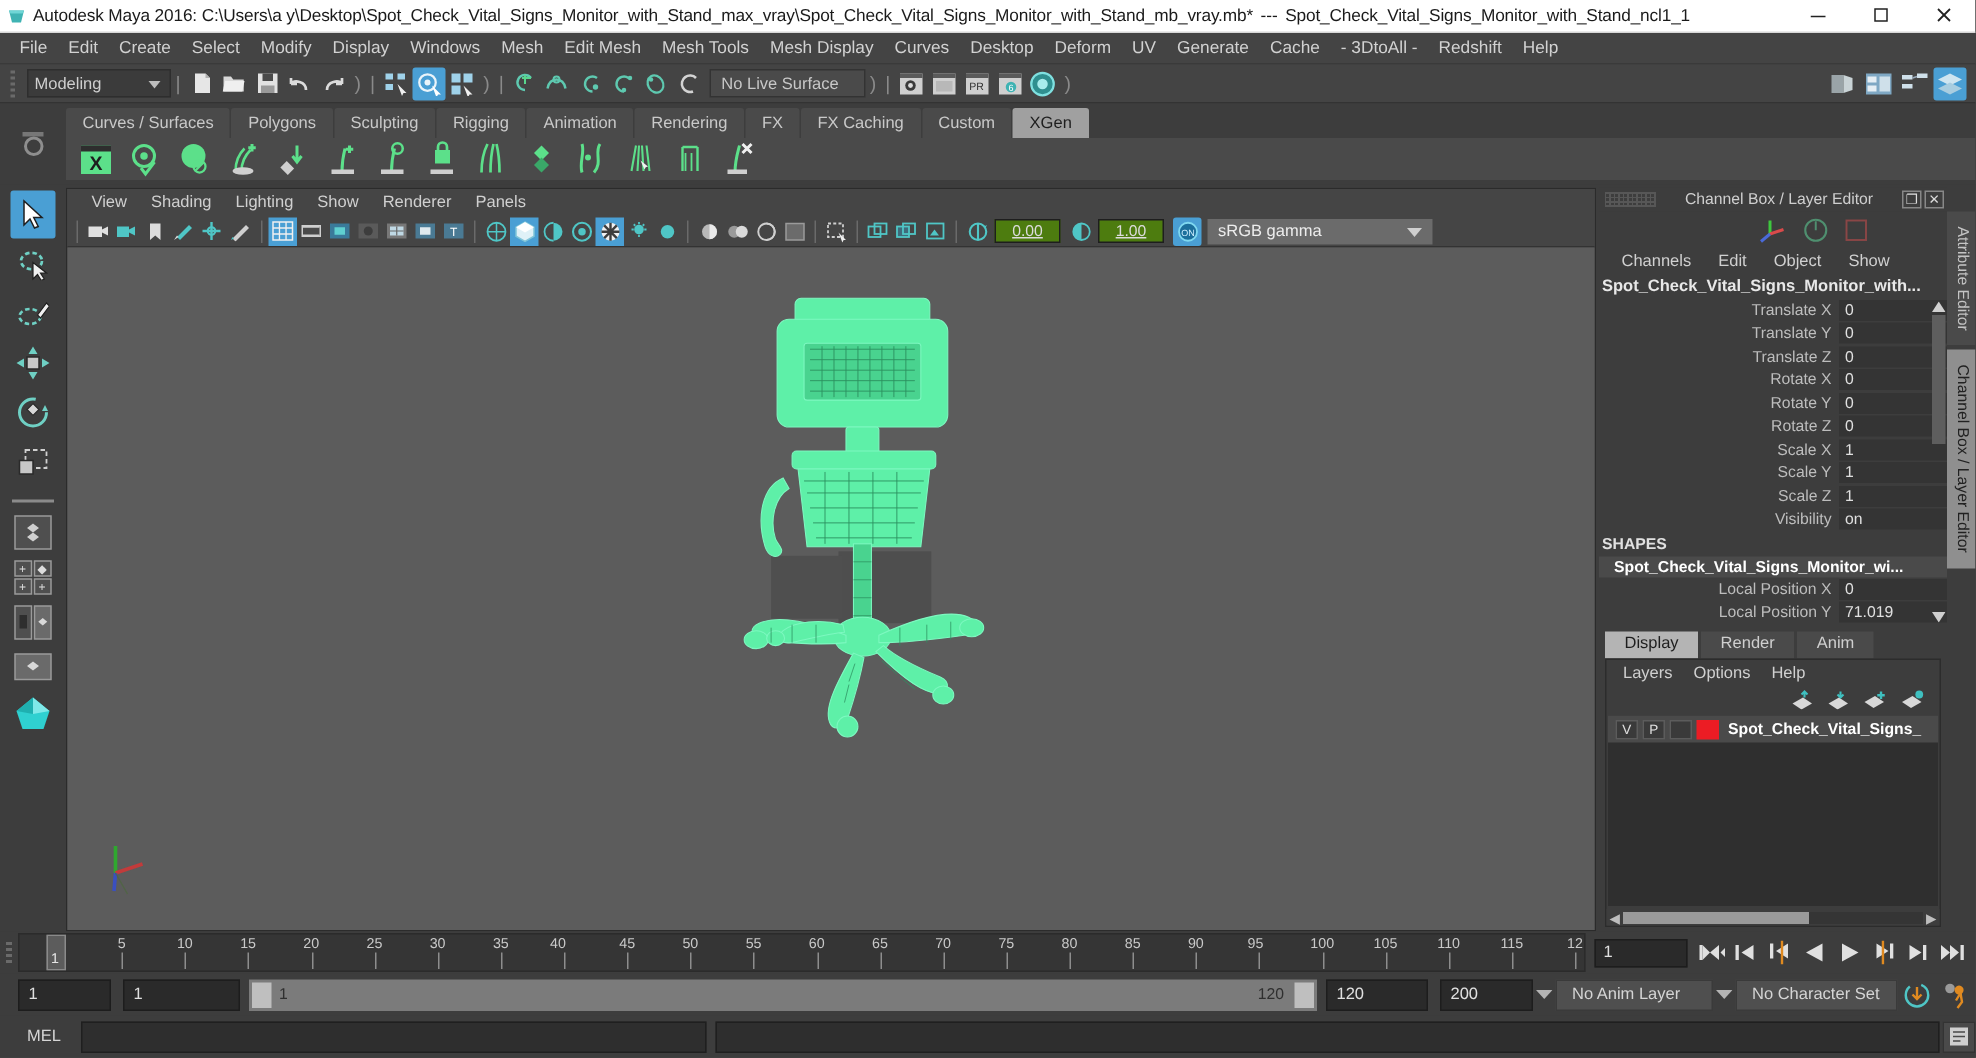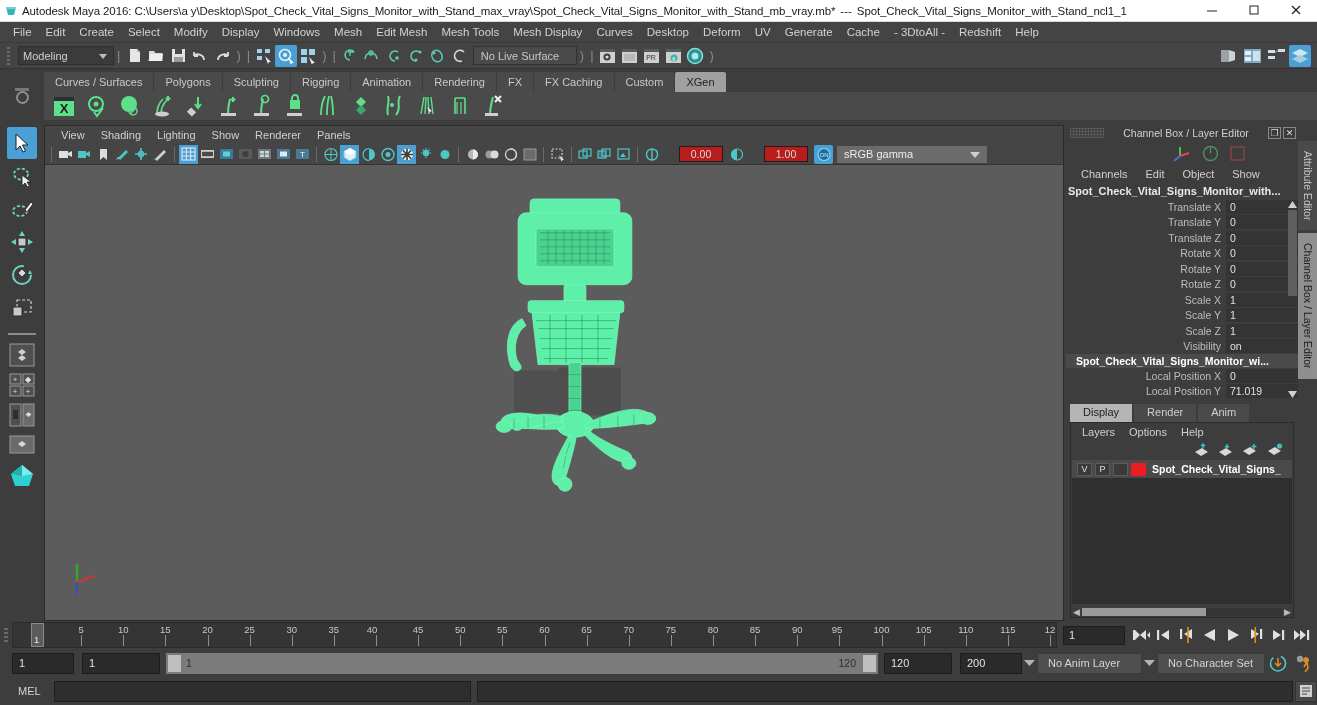--- a/index.html
+++ b/index.html
@@ -84,22 +84,22 @@
 
   
   .viewcol { flex:1; display:flex; flex-direction:column; min-width:0; padding:2px 2px 0 0; }
   .viewpanel { flex:1; display:flex; flex-direction:column; border:1px solid #2b2b2b; min-height:0; background:#5c5c5c;}
   .vp-menubar { height:18px; background:#454545; display:flex; align-items:center; padding-left:8px; flex:0 0 18px;}
   .vp-menu { font-size:11px; color:#d0d0d0; padding:0 8px; line-height:18px; }
   .vp-toolbar { height:21px; background:#454545; display:flex; align-items:center; flex:0 0 21px; padding-left:2px; border-bottom:1px solid #333;}
   .vp-ibtn { width:19px; height:19px; display:flex; align-items:center; justify-content:center; flex:0 0 19px; }
   .vp-ibtn.on { background:#4a9fd4; }
   .vp-sep { width:1px; height:15px; background:#6a6a6a; margin:0 4px; flex:0 0 1px;}
-  .numfield { height:16px; width:44px; background:#b91c1c; color:#dcdcdc; font-size:10.5px; display:flex;
-              align-items:center; justify-content:center; border:1px solid #1e1e1e; margin-left:18px;}
+  .numfield { height:16px; width:44px; background:#4d7c0f; color:#dcdcdc; font-size:10.5px; display:flex;
+              align-items:center; justify-content:center; border:1px solid #1e1e1e; margin-left:2px;text-decoration:underline;}
   .gammafield { height:17px; width:150px; background:#6b6b6b; color:#ededed; font-size:11px; display:flex; align-items:center;
                 padding-left:7px; margin-left:4px; position:relative;}
   .gammafield .gc { position:absolute; right:7px; top:6px; border-left:5px solid transparent; border-right:5px solid transparent; border-top:6px solid #cfcfcf;}
   .vp-canvas { flex:1; background:#5c5c5c; position:relative; overflow:hidden; }
   .persp-label { position:absolute; left:0; right:0; bottom:4px; text-align:center; font-size:11px; color:#ffffff; font-weight:bold; }
   .axis-gizmo { position:absolute; left:18px; bottom:20px; width:44px; height:44px; }
 
   
   .rightcol { width:232px; display:flex; flex-direction:column; flex:0 0 232px; background:#3d3d3d; padding-top:2px;}
   .cb-head { height:16px; display:flex; align-items:center; background:#3d3d3d; }
@@ -964,20 +964,21 @@
         </div>
         <div class="cb-row">
           <span class="cb-lab">Scale Z</span>
           <span class="cb-val">1</span>
         </div>
         <div class="cb-row">
           <span class="cb-lab">Visibility</span>
           <span class="cb-val">on</span>
         </div>
 
+        <div class="cb-section">SHAPES</div>
         <div class="cb-shapename">Spot_Check_Vital_Signs_Monitor_wi...</div>
 
         <div class="cb-row">
           <span class="cb-lab">Local Position X</span>
           <span class="cb-val">0</span>
         </div>
         <div class="cb-row">
           <span class="cb-lab">Local Position Y</span>
           <span class="cb-val">71.019</span>
         </div>

